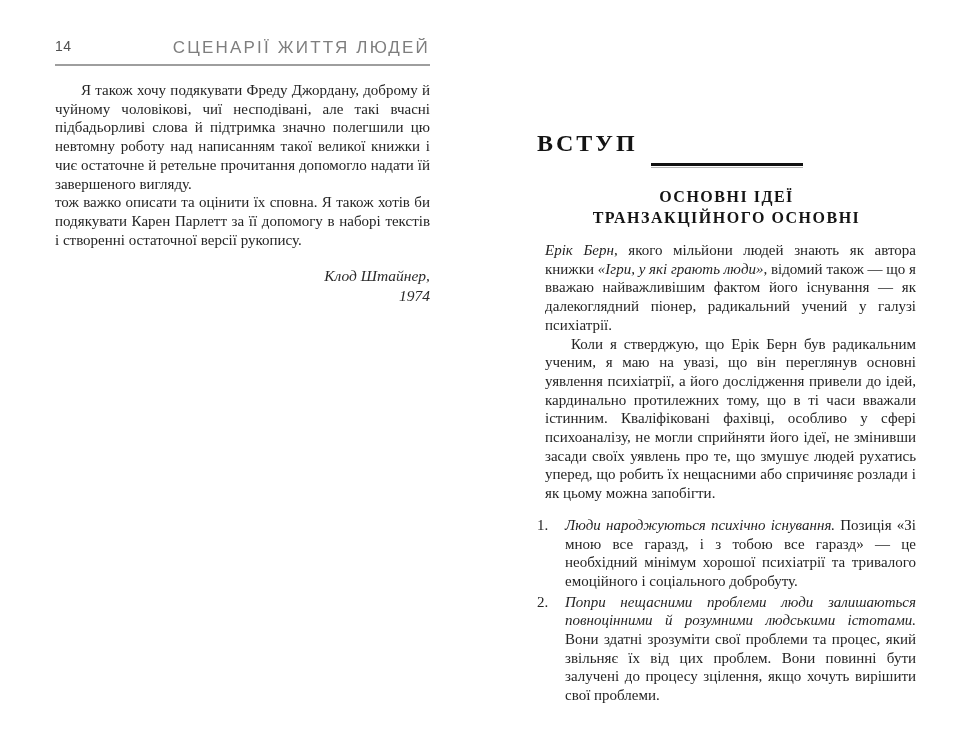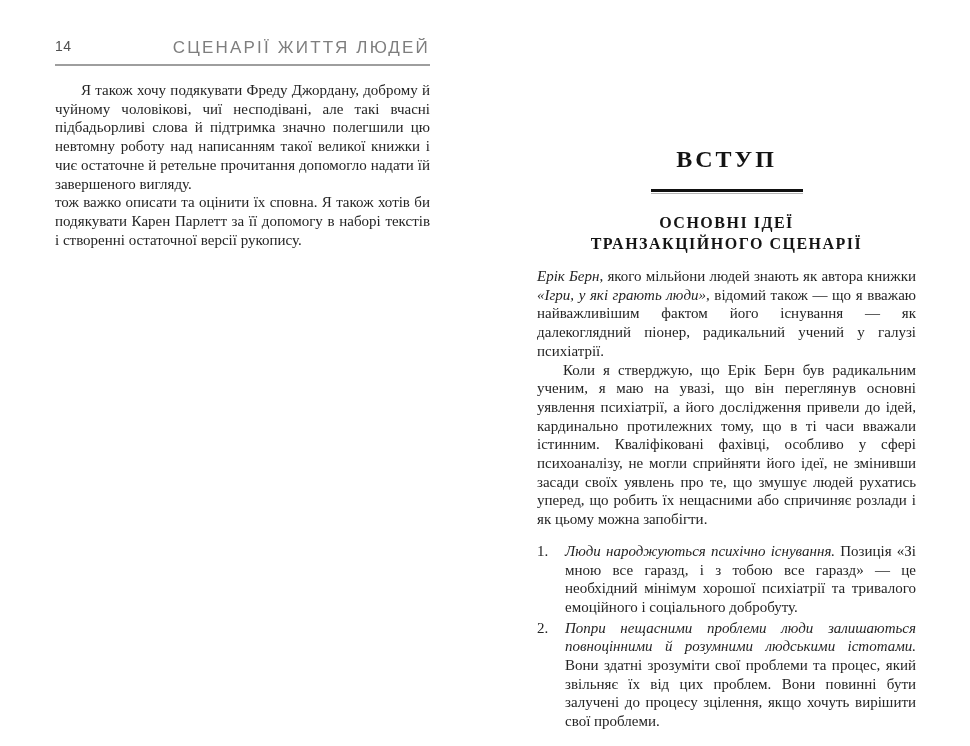--- a/index.html
+++ b/index.html
@@ -52,22 +52,22 @@
   .signature {
     margin-top: 17px;
     text-align: right;
     font-style: italic;
     font-size: 15.5px;
     line-height: 19.5px;
     color: #2a2a2a;
   }
 
   .chapter-title {
-    margin: 16px;
-    text-align: center;
+    margin: 0;
+    text-align: left;
     font-size: 24px;
     font-weight: bold;
     letter-spacing: 3px;
     color: #141414;
   }
   .title-rule {
     width: 152px;
     height: 1px;
     margin: 6px auto 0;
     border-top: 3px solid #111111;
@@ -75,21 +75,21 @@
   }
   .section-title {
     margin-top: 18px;
     text-align: center;
     font-weight: bold;
     font-size: 16px;
     letter-spacing: 1.5px;
     line-height: 21px;
     color: #141414;
   }
-  .page-right .body-text { margin-top: 13px; }
+  .page-right .body-text { margin-top: 13px; margin-left: 8px; }
 
   .numbered-list {
     margin-top: 13px;
     font-size: 15px;
     line-height: 18.7px;
   }
   .list-item { display: flex; margin-top: 2px; }
   .list-num { flex: 0 0 28px; width: 28px; }
   .list-body { flex: 1; text-align: justify; }
 </style>
@@ -101,29 +101,31 @@
   <div class="page page-left">
     <div class="running-header">
       <span class="pagenum">14</span>
       <span class="runhead">СЦЕНАРІЇ ЖИТТЯ ЛЮДЕЙ</span>
     </div>
     <div class="body-text">
         <p class="para indent"><span>Я також хочу подякувати Фреду Джордану, доброму й чуйному чоловікові, чиї несподівані, але такі вчасні підбадьорливі слова й підтримка значно полегшили цю невтомну роботу над написанням такої великої книжки і чиє остаточне й ретельне прочитання допомогло надати їй завершеного вигляду.</span></p>
         <p class="para"><span>тож важко описати та оцінити їх сповна. Я також хотів би подякувати Карен Парлетт за її допомогу в наборі текстів і створенні остаточної версії рукопису.</span></p>
       </div>
     <div class="signature">
+      <div>Клод Штайнер,</div>
+      <div>1974</div>
     </div>
   </div>
 
   <div class="page page-right">
     <h1 class="chapter-title">ВСТУП</h1>
     <div class="title-rule"></div>
     <div class="section-title">
       <div>ОСНОВНІ ІДЕЇ</div>
-      <div>ТРАНЗАКЦІЙНОГО СЦЕНАРІЇ</div>
+      <div>ТРАНЗАКЦІЙНОГО ОСНОВНІ</div>
     </div>
     <div class="body-text">
         <p class="para"><span class="it">Ерік Берн</span><span>, якого мільйони людей знають як автора книжки </span><span class="it">«Ігри, у які грають люди»</span><span>, відомий також — що я вважаю найважливішим фактом його існування — як далекоглядний піонер, радикальний учений у галузі психіатрії.</span></p>
         <p class="para indent"><span>Коли я стверджую, що Ерік Берн був радикальним ученим, я маю на увазі, що він переглянув основні уявлення психіатрії, а його дослідження привели до ідей, кардинально протилежних тому, що в ті часи вважали істинним. Кваліфіковані фахівці, особливо у сфері психоаналізу, не могли сприйняти його ідеї, не змінивши засади своїх уявлень про те, що змушує людей рухатись уперед, що робить їх нещасними або спричиняє розлади і як цьому можна запобігти.</span></p>
       </div>
     <div class="numbered-list">
         <div class="list-item">
           <span class="list-num">1.</span>
           <span class="list-body"><span class="it">Люди народжуються психічно існування.</span><span> Позиція «Зі мною все гаразд, і з тобою все гаразд» — це необхідний мінімум хорошої психіатрії та тривалого емоційного і соціального добробуту.</span></span>
         </div>

